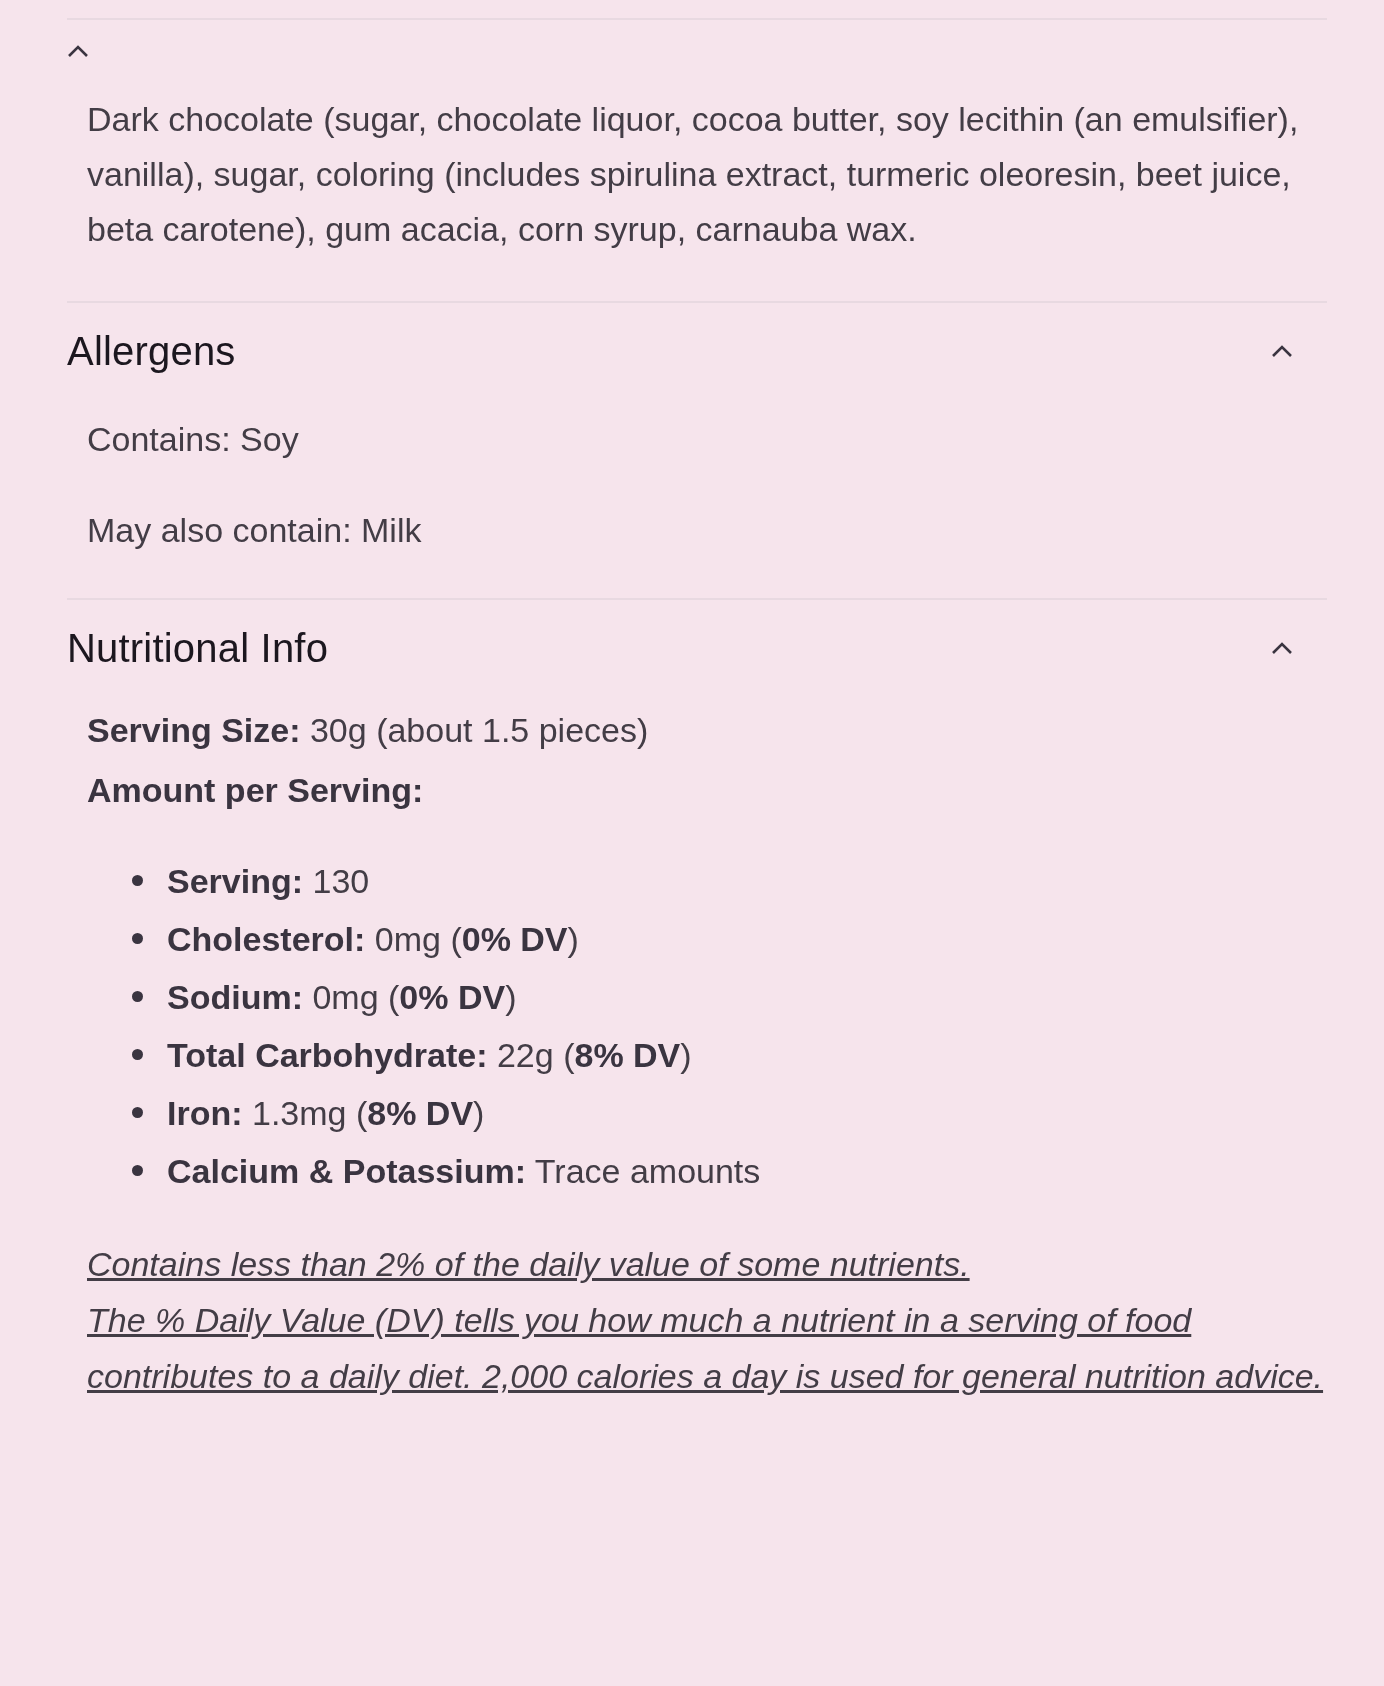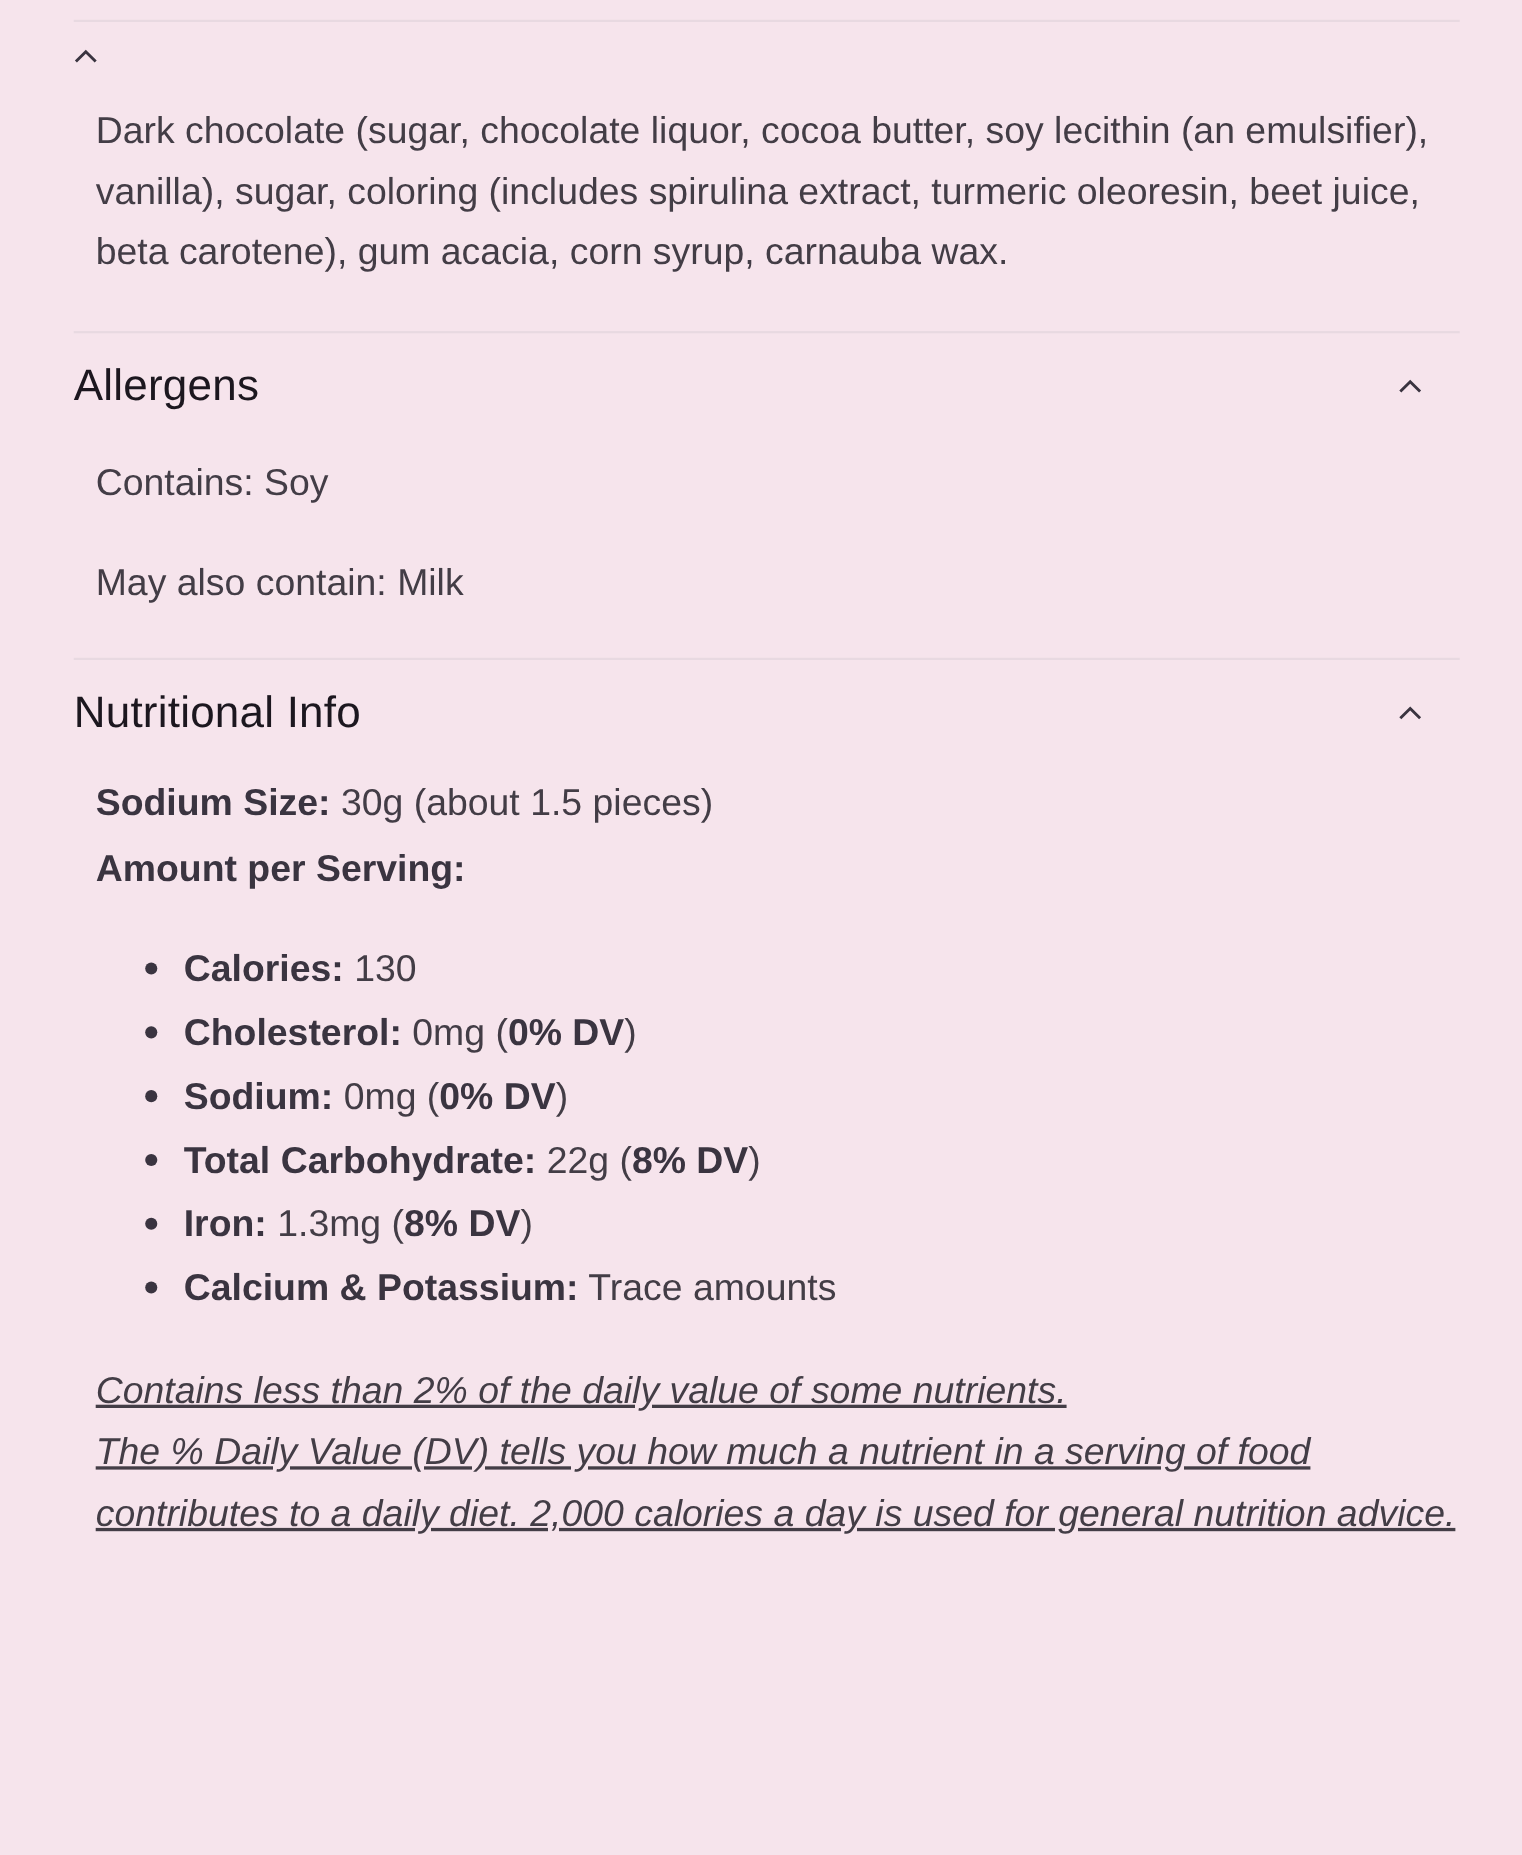--- a/index.html
+++ b/index.html
@@ -136,23 +136,23 @@
   <section class="section">
     <div class="sec-header">
       <h2 class="sec-title">Nutritional Info</h2>
       <span class="chev">
         <svg width="22" height="14" viewBox="0 0 22 14" fill="none">
           <polyline points="2,12 11,3 20,12" stroke="#3a3440" stroke-width="2.6" fill="none"></polyline>
         </svg>
       </span>
     </div>
     <div class="sec-body pad-b-30">
-      <p class="serving-block" id="serving-block"><span class="b">Sodium Size:</span> 30g (about 1.5 pieces)<br><span class="b">Amount per Serving:</span></p>
+      <p class="serving-block" id="serving-block"><span class="b">Serving Size:</span> 30g (about 1.5 pieces)<br><span class="b">Amount per Serving:</span></p>
       <ul class="nutrients" id="nutrients-list">
-          <li><span class="b">Calories:</span> 130</li>
+          <li><span class="b">Serving:</span> 130</li>
           <li><span class="b">Cholesterol:</span> 0mg (<span class="b">0% DV</span>)</li>
           <li><span class="b">Sodium:</span> 0mg (<span class="b">0% DV</span>)</li>
           <li><span class="b">Total Carbohydrate:</span> 22g (<span class="b">8% DV</span>)</li>
           <li><span class="b">Iron:</span> 1.3mg (<span class="b">8% DV</span>)</li>
           <li><span class="b">Calcium &amp; Potassium:</span> Trace amounts</li>
         </ul>
       <div class="footnote" id="footnote">
           <div>Contains less than 2% of the daily value of some nutrients.</div>
           <div>The % Daily Value (DV) tells you how much a nutrient in a serving of food contributes to a daily diet. 2,000 calories a day is used for general nutrition advice.</div>
         </div>

